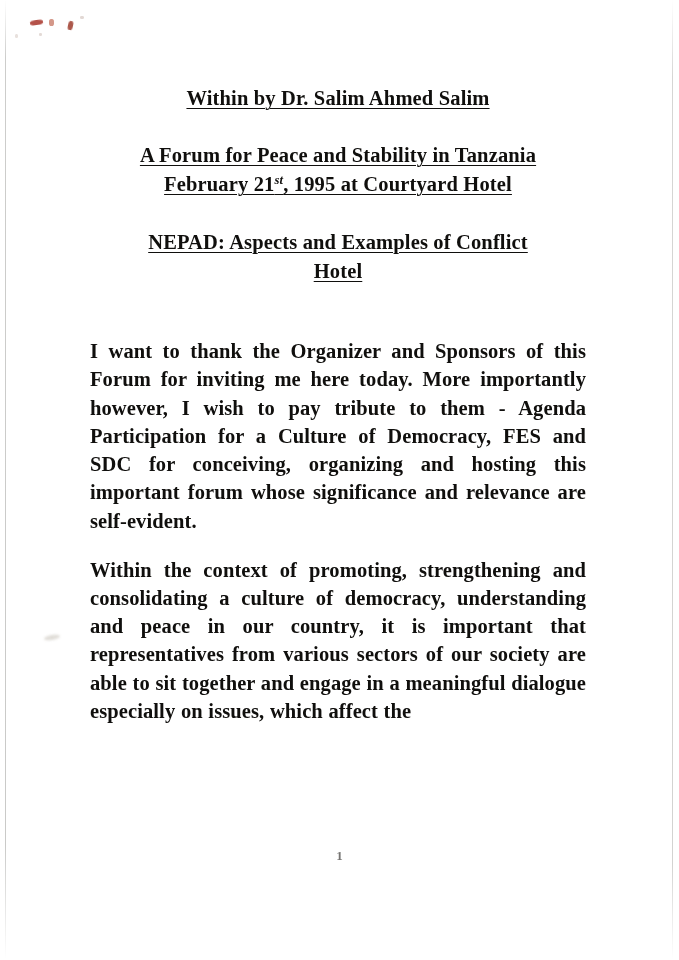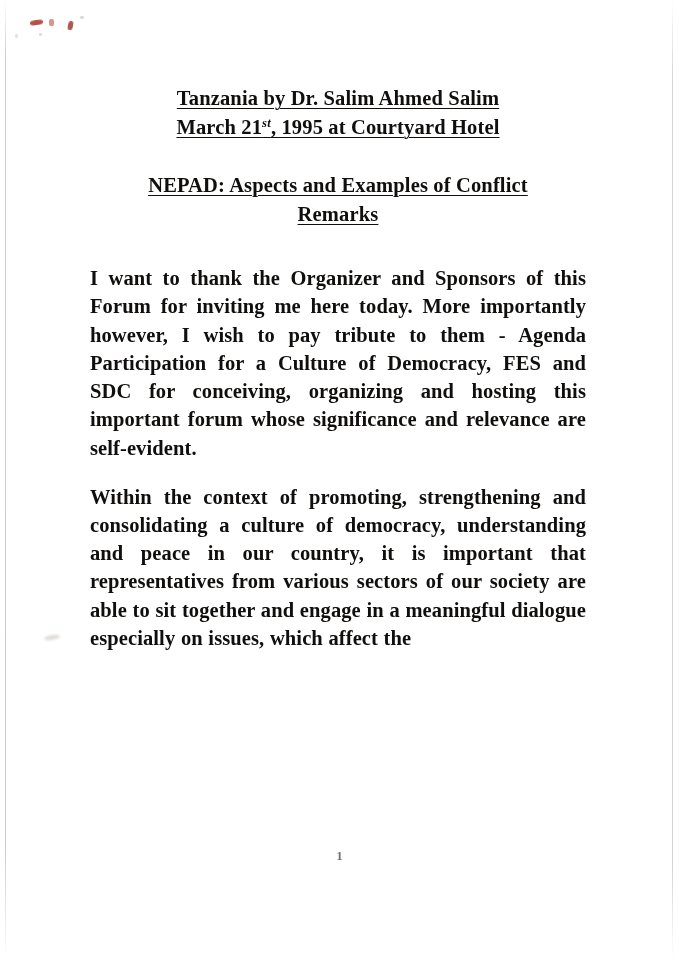--- a/index.html
+++ b/index.html
@@ -143,21 +143,21 @@
 
   .body-para {
     font-weight: bold;
     font-size: 20.5px;
     line-height: 28.3px;
     text-align: justify;
     text-justify: inter-word;
     letter-spacing: 0.1px;
     word-spacing: 0.4px;
   }
-  .p-first { margin-top: 36px; }
+  .p-first { margin-top: 52px; }
   .p-second { }
 
   .page-number {
     position: absolute;
     left: 0;
     top: 848px;
     width: 679px;
     text-align: center;
     font-size: 13px;
     font-weight: bold;
@@ -178,29 +178,30 @@
   <div class="speck speck-c"></div>
   <div class="speck speck-d"></div>
   <div class="speck speck-e"></div>
   <div class="speck speck-f"></div>
   <div class="smudge-left"></div>
 
   <div class="content">
 
     <div class="heading-block">
 
-      <div class="heading-line h-title"><span class="u">Tanzania by Dr. Salim Ahmed Salim</span></div>
-
-
-      <div class="heading-line h-date"><span class="u"><span>March 21</span><sup>st</sup><span>, 1995 at Courtyard Hotel</span></span></div>
+      <div class="heading-line h-title"><span class="u">Within by Dr. Salim Ahmed Salim</span></div>
+
+      <div class="heading-line h-forum"><span class="u">A Forum for Peace and Stability in Tanzania</span></div>
+
+      <div class="heading-line h-date"><span class="u"><span>February 21</span><sup>st</sup><span>, 1995 at Courtyard Hotel</span></span></div>
 
       <div class="heading-line h-nepad"><span class="u">NEPAD: Aspects and Examples of Conflict</span></div>
 
 
-      <div class="heading-line h-africa"><span class="u">Remarks</span></div>
+      <div class="heading-line h-africa"><span class="u">Hotel</span></div>
 
     </div>
 
     <p class="body-para p-first">I want to thank the Organizer and Sponsors of this Forum for inviting me here today. More importantly however, I wish to pay tribute to them - Agenda Participation for a Culture of Democracy, FES and SDC for conceiving, organizing and hosting this important forum whose significance and relevance are self-evident.</p>
 
     <p class="body-para p-second">Within the context of promoting, strengthening and consolidating a culture of democracy, understanding and peace in our country, it is important that representatives from various sectors of our society are able to sit together and engage in a meaningful dialogue especially on issues, which affect the</p>
 
   </div>
 
   <div class="page-number">1</div>

